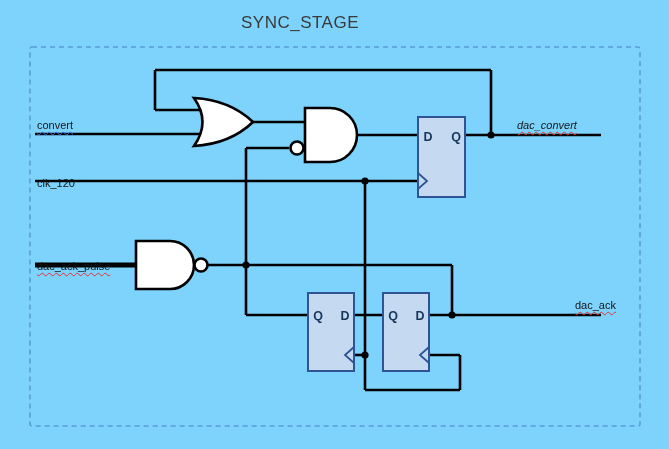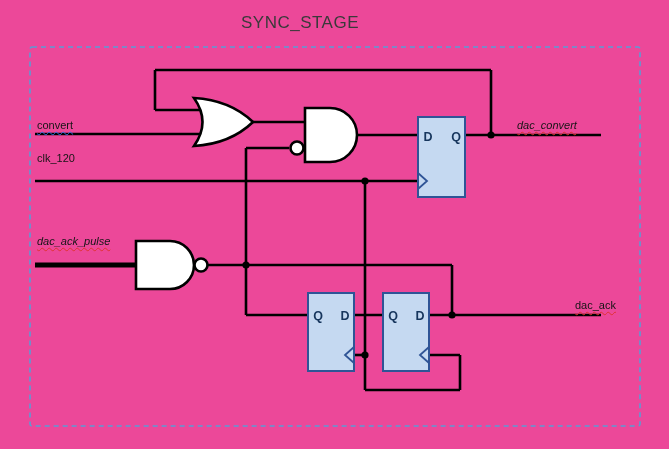--- a/index.html
+++ b/index.html
@@ -1,19 +1,19 @@
 <!DOCTYPE html>
 <html><head>
 <meta charset="utf-8">
 <style>
   html,body{margin:0;padding:0;background:#ffffff;}
   .stage{
     position:relative;
     width:669px;height:449px;
-    background:#ec4899;
+    background:#7dd3fc;
     font-family:"Liberation Sans", sans-serif;
     overflow:hidden;
   }
   .title{
     position:absolute;
     left:150px;top:13px;width:300px;
     text-align:center;
     font-size:17px;
     letter-spacing:.5px;
     color:#3a3a3a;
@@ -104,18 +104,18 @@
     <g fill="#000000">
       <circle cx="491" cy="135" r="3.6"></circle>
       <circle cx="365" cy="181" r="3.6"></circle>
       <circle cx="246" cy="265" r="3.6"></circle>
       <circle cx="452" cy="315" r="3.6"></circle>
       <circle cx="365" cy="355" r="3.6"></circle>
     </g>
   </svg>
 
   <div class="sig squig-blue" style="left:37px;top:119px;">convert</div>
-  <div class="sig" style="left:37px;top:152px;">clk_120</div>
-  <div class="sig squig-red" style="left:37px;top:235px;font-style:italic;">dac_ack_pulse</div>
+  <div class="sig" style="left:37px;top:177px;">clk_120</div>
+  <div class="sig squig-red" style="left:37px;top:260px;">dac_ack_pulse</div>
   <div class="sig squig-red" style="left:517px;top:119px;font-style:italic;">dac_convert</div>
   <div class="sig squig-red" style="left:575px;top:299px;">dac_ack</div>
 
 </div>
 
 </body></html>

